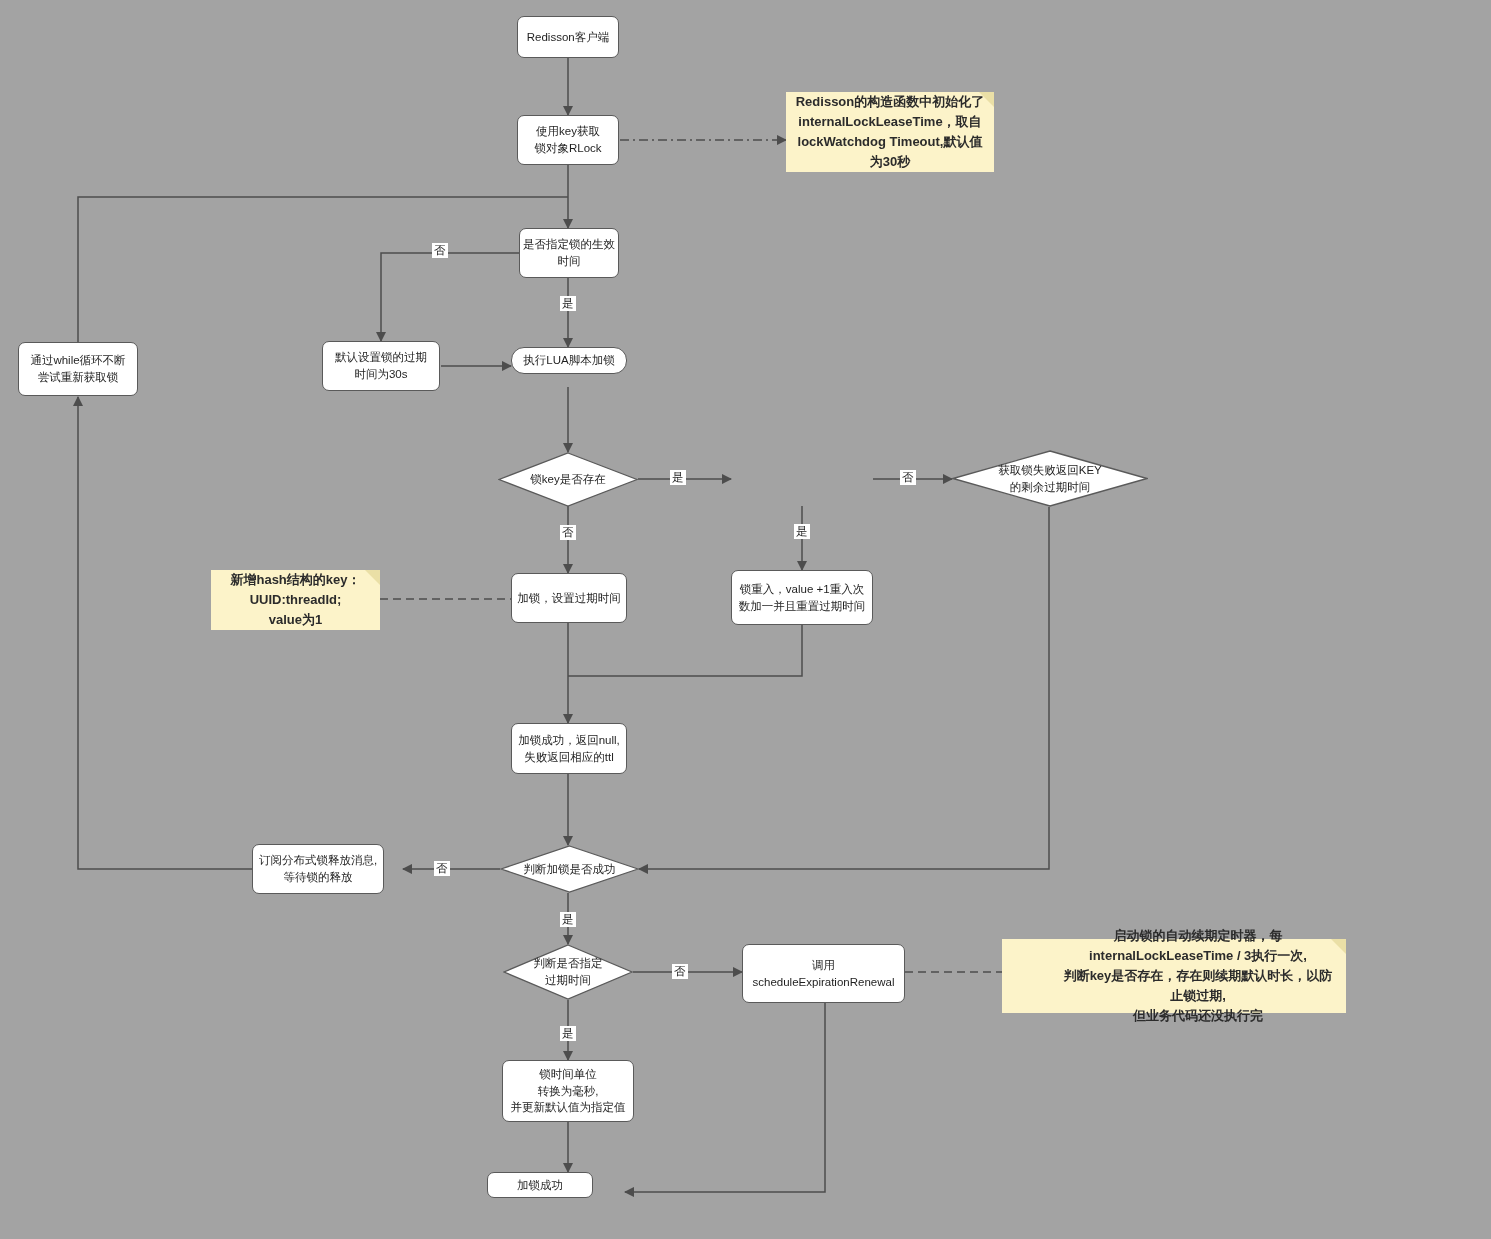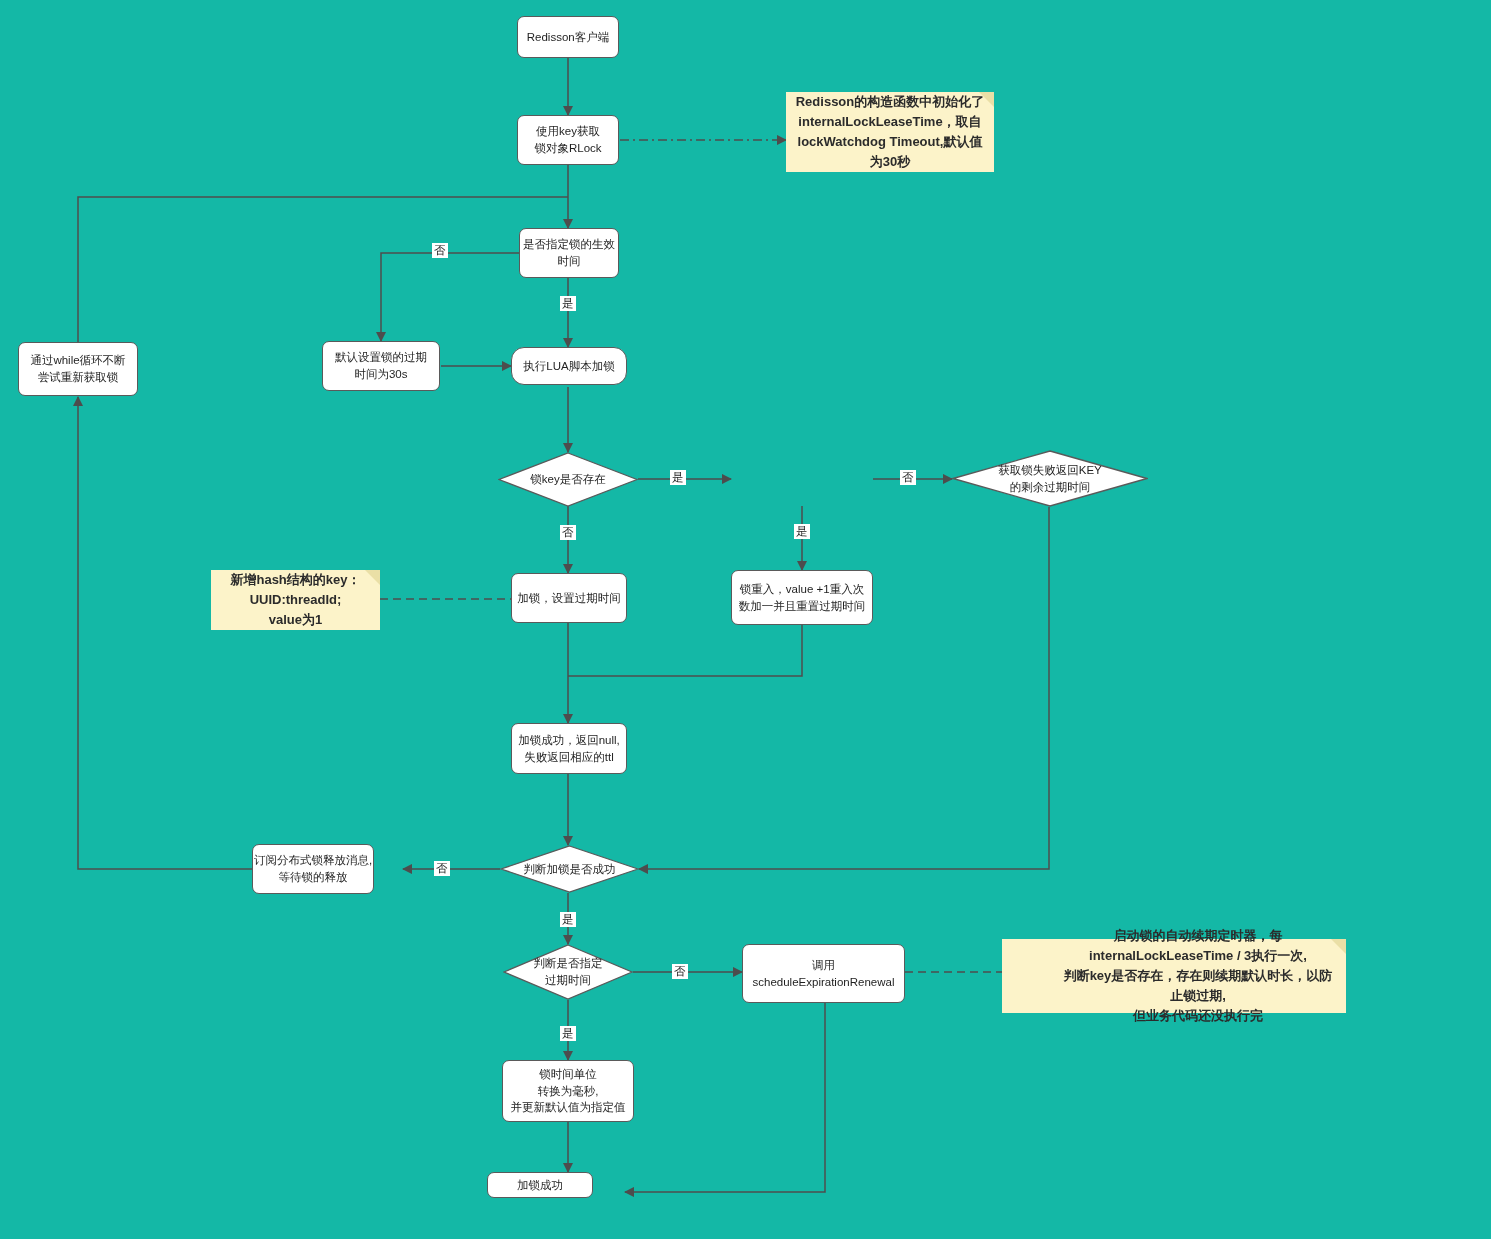--- a/index.html
+++ b/index.html
@@ -7,21 +7,21 @@
     padding: 0;
     background: #ffffff;
   }
   body {
     font-family: "Liberation Sans", "DejaVu Sans", sans-serif;
   }
   #canvas {
     position: relative;
     width: 1491px;
     height: 1239px;
-    background: #14b8a6;
+    background: #a3a3a3;
     overflow: hidden;
   }
   #edges {
     position: absolute;
     left: 0;
     top: 0;
     width: 1491px;
     height: 1239px;
     pointer-events: none;
   }
@@ -161,41 +161,41 @@
   </div>
 
   <div class="node proc" style="left:519px; top:228px; width:100px; height:50px;">
     <span>是否指定锁的生效<br>时间</span>
   </div>
 
   <div class="node proc" style="left:322px; top:341px; width:118px; height:50px;align-items:center;">
     <span>默认设置锁的过期<br>时间为30s</span>
   </div>
 
-  <div class="node proc" style="left:511px; top:347px; width:116px; height:38px;border-radius:13px;">
+  <div class="node proc" style="left:511px; top:347px; width:116px; height:27px;border-radius:13px;">
     <span>执行LUA脚本加锁</span>
   </div>
 
   <div class="node proc" style="left:18px; top:342px; width:120px; height:54px;">
     <span>通过while循环不断<br>尝试重新获取锁</span>
   </div>
 
   <div class="node proc" style="left:511px; top:573px; width:116px; height:50px;">
     <span>加锁，设置过期时间</span>
   </div>
 
   <div class="node proc" style="left:731px; top:570px; width:142px; height:55px;">
     <span>锁重入，value +1重入次<br>数加一并且重置过期时间</span>
   </div>
 
   <div class="node proc" style="left:511px; top:723px; width:116px; height:51px;">
     <span>加锁成功，返回null,<br>失败返回相应的ttl</span>
   </div>
 
-  <div class="node proc" style="left:252px; top:844px; width:122px; height:50px;justify-content:center;">
+  <div class="node proc" style="left:252px; top:844px; width:132px; height:50px;justify-content:center;">
     <span>订阅分布式锁释放消息,<br>等待锁的释放</span>
   </div>
 
   <div class="node proc" style="left:742px; top:944px; width:163px; height:59px;">
     <span>调用<br>scheduleExpirationRenewal</span>
   </div>
 
   <div class="node proc" style="left:502px; top:1060px; width:132px; height:62px;">
     <span>锁时间单位<br>转换为毫秒,<br>并更新默认值为指定值</span>
   </div>

